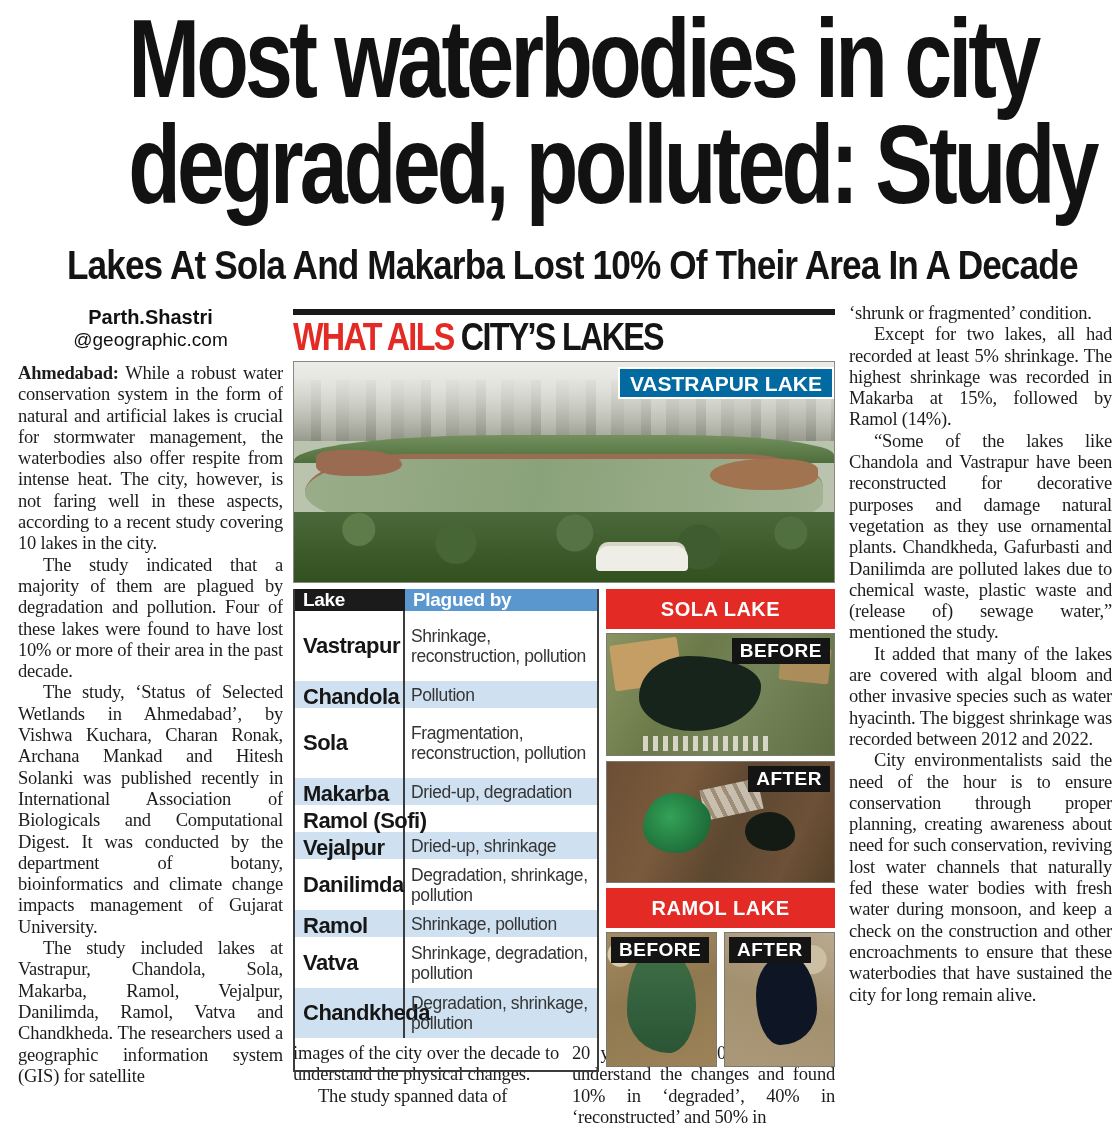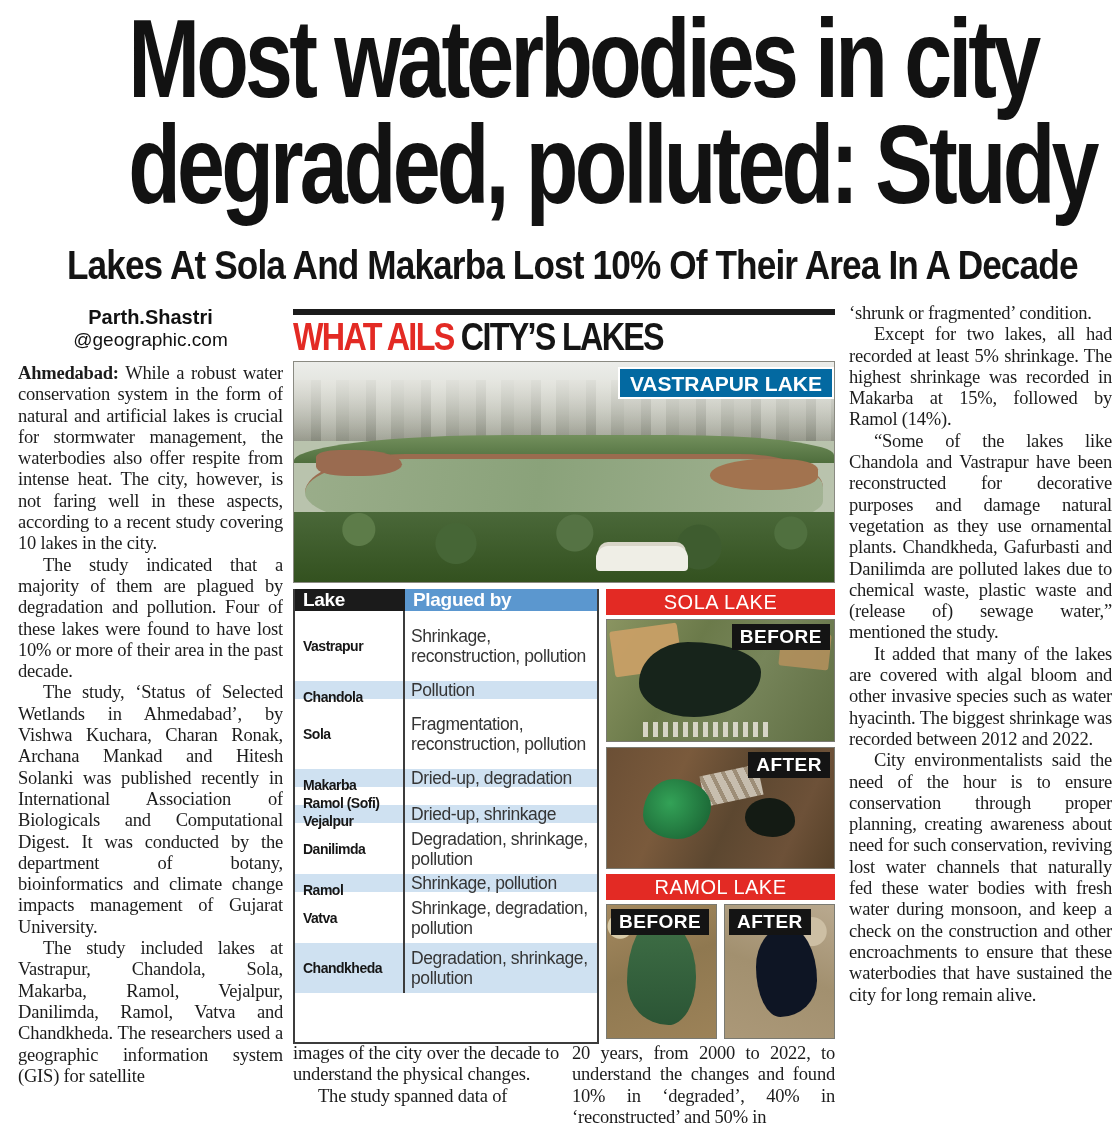--- a/index.html
+++ b/index.html
@@ -96,31 +96,31 @@
 
   .gtable { width:306px; border:2px solid #3c3c3c; border-top:none;
             font-family:"Liberation Sans", sans-serif; }
   .trow { display:flex; }
   .trow.alt { background:#cfe1f1; }
   .th-lake, .th-plag {
     display:flex; align-items:center; font-weight:700; color:#fff;
     font-size:19px; letter-spacing:-0.3px; }
   .th-lake { width:110px; background:#1b1b1b; padding:0 8px; }
   .th-plag { flex:1; background:#5b97cf; padding:0 8px; }
-  .rh22{height:22px} .rh27{height:18px} .rh50{height:50px} .rh51{height:51px} .rh70{height:70px}
+  .rh22{height:22px} .rh27{height:27px} .rh50{height:50px} .rh51{height:51px} .rh70{height:70px}
   .td-lake {
     width:110px; display:flex; align-items:center; padding:16px 8px;
-    font-weight:700; font-size:14px; letter-spacing:-0.5px; color:#161616;
+    font-weight:700; font-size:22px; letter-spacing:-0.5px; color:#161616;
     border-right:2px solid #3c3c3c; white-space:nowrap; }
   .td-plag {
     flex:1; display:flex; align-items:center; padding:2px 6px;
     font-size:17.5px; line-height:20px; letter-spacing:-0.4px; color:#353535; }
 
   .gsats { width:229px; margin-left:7px; font-family:"Liberation Sans", sans-serif; }
-  .red-bar { height:26px; background:#e32a24; color:#fff; font-weight:400;
+  .red-bar { height:40px; background:#e32a24; color:#fff; font-weight:700;
              font-size:20px; letter-spacing:0.5px; display:flex; align-items:center;
              justify-content:center; margin-bottom:4px; }
   .sat { position:relative; overflow:hidden; margin-bottom:5px; border:1px solid #7a7a72; }
   .tag { position:absolute; background:#141414; color:#fff; font-weight:700;
          font-size:19px; line-height:19px; padding:3px 8px 4px; letter-spacing:0.5px; }
   .tag.tr { top:4px; right:4px; }
   .tag.tl { top:4px; left:4px; }
 
   .sat-sola-before { width:229px; height:123px;
       background:linear-gradient(120deg,#8a9461 0%,#6b7a4a 35%,#77855a 60%,#5e6d42 100%); }

